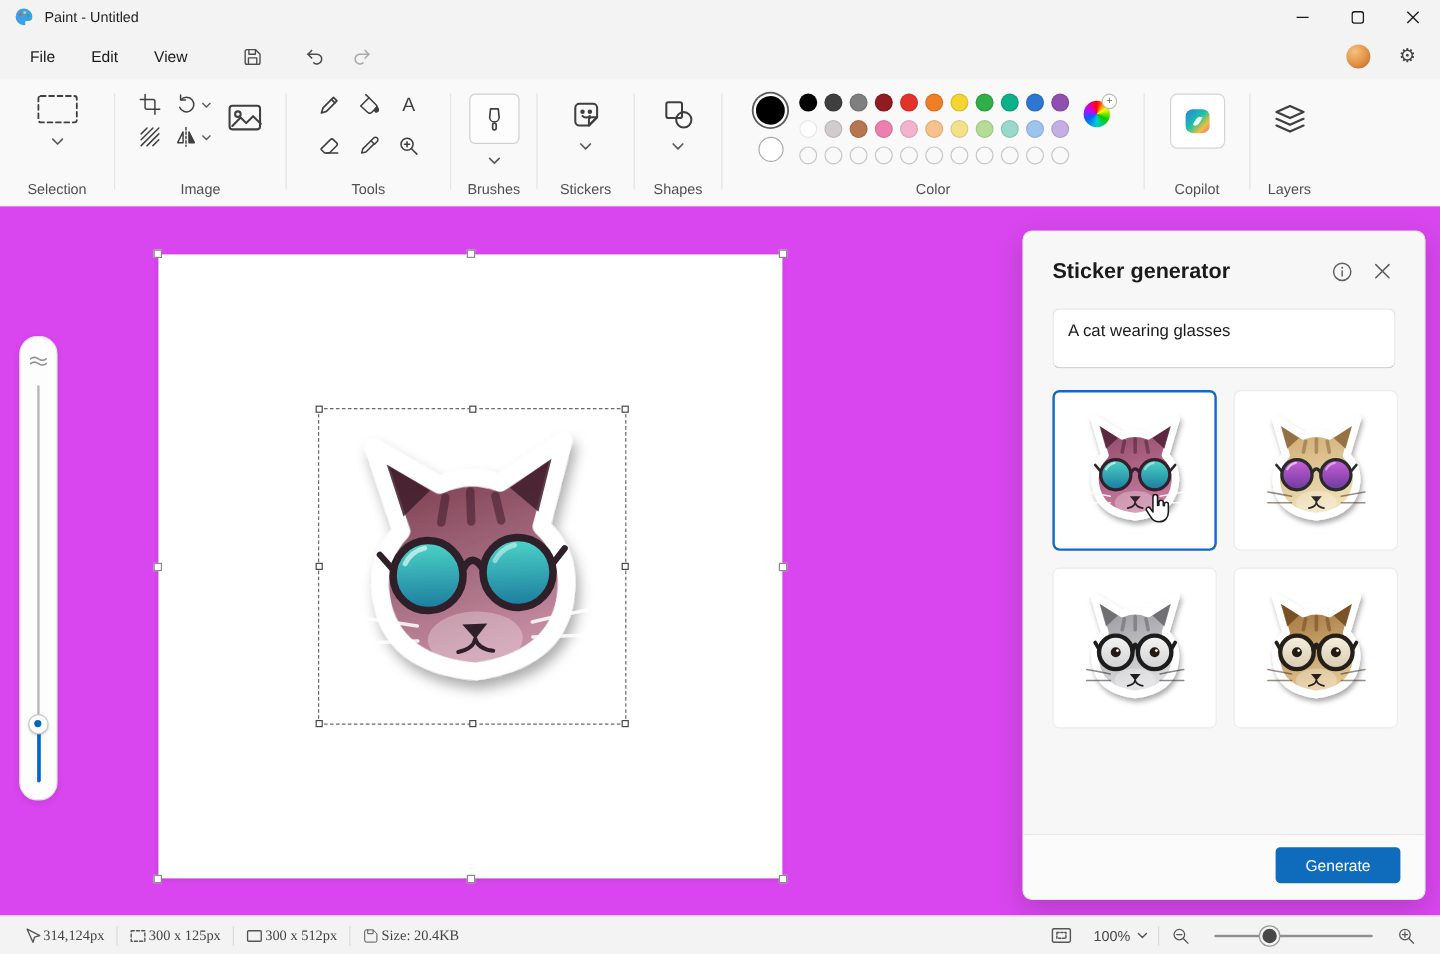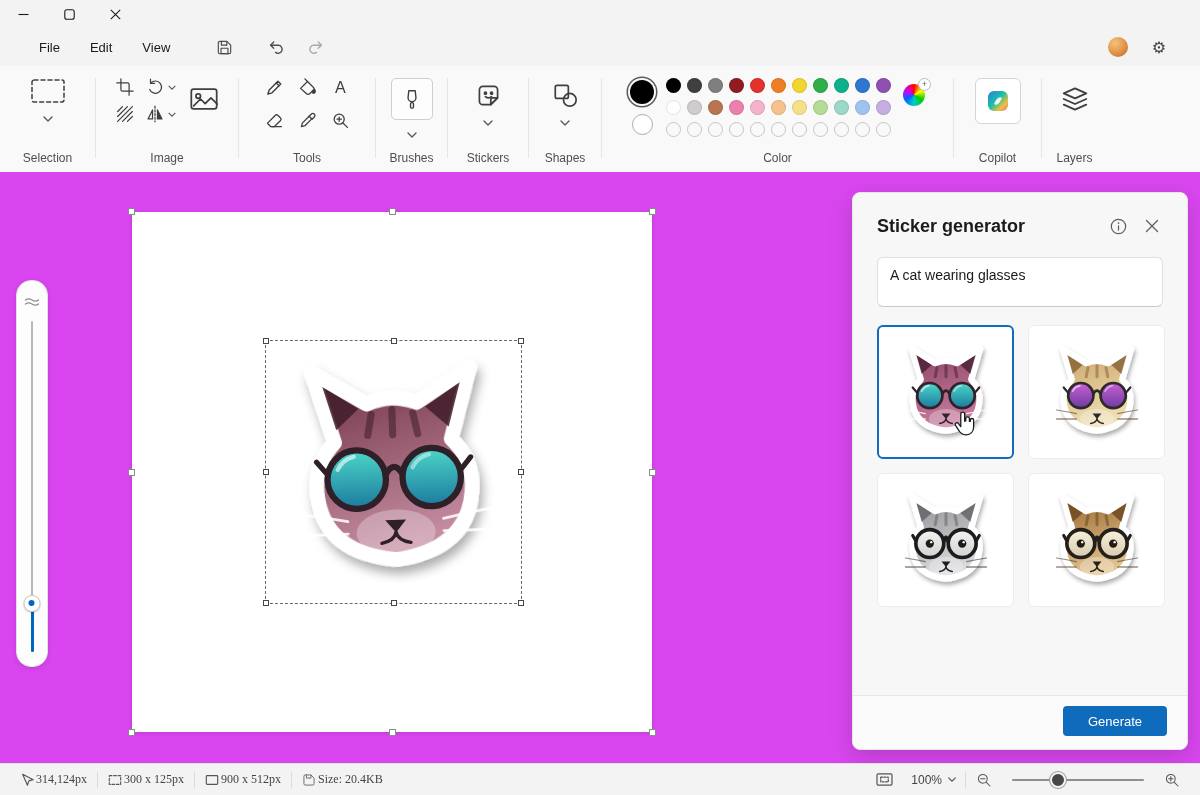--- a/index.html
+++ b/index.html
@@ -8,21 +8,21 @@
 
   
   .titlebar{height:28px;display:flex;align-items:center;background:#f3f3f3;}
   .tb-left{display:flex;align-items:center;gap:9px;padding-left:12px;flex:1;}
   .tb-title{font-size:12px;color:#1f1f1f;}
   .win-controls{display:flex;height:28px;}
   .win-btn{width:46px;height:28px;display:flex;align-items:center;justify-content:center;}
   .win-btn svg{stroke:#1a1a1a;stroke-width:1.1;fill:none;}
 
   
-  .menubar{height:38px;display:flex;align-items:center;background:#f3f3f3;padding:0 24px;}
+  .menubar{height:38px;display:flex;align-items:center;background:#f3f3f3;padding:0 10px;}
   .menu-item{font-size:13px;color:#1a1a1a;padding:7px 15px;border-radius:4px;}
   .mb-iconbtn{width:34px;height:30px;display:flex;align-items:center;justify-content:center;border-radius:4px;}
   .mb-iconbtn svg{fill:none;stroke:#4d4d4d;stroke-width:1.5;stroke-linecap:round;stroke-linejoin:round;}
   .mb-iconbtn.disabled svg{stroke:#a9a9a9;}
   .mb-spacer{flex:1;}
   .avatar{width:20px;height:20px;border-radius:50%;background:radial-gradient(circle at 35% 30%,#f6c27d,#e09246 55%,#b5651d);margin-right:14px;}
   .gear{font-size:16px;color:#444;padding:0 10px;}
 
   
   .ribbon{height:106px;background:#f9f9f9;border-bottom:1px solid #e3e1e2;display:flex;align-items:stretch;}
@@ -102,20 +102,29 @@
   .zoom-dd{display:flex;align-items:center;gap:5px;padding:0 8px;}
   .z-track{position:relative;width:132px;height:2px;background:#8f8f8f;border-radius:1px;margin:0 10px;}
   .z-thumb{position:absolute;top:50%;left:35%;transform:translate(-50%,-50%);width:12px;height:12px;border-radius:50%;background:#474747;border:2px solid #f3f3f3;box-shadow:0 0 0 1px #9a9a9a;}
 </style>
 </head>
 <body>
 
 <div class="app">
 
   <div class="titlebar">
+    <div class="tb-left">
+      <svg width="16" height="16" viewBox="0 0 16 16">
+        <path d="M8 1 a7 7 0 1 0 0 14 c1.1 0 1.5-.9 1-1.7 -.5-.9.1-1.8 1.2-1.8 h1.3 A3.4 3.4 0 0 0 15 8.2 7.3 7.3 0 0 0 8 1 Z" fill="#3aa0e8"></path>
+        <circle cx="5" cy="6" r="1.1" fill="#e74c3c"></circle>
+        <circle cx="8.6" cy="4.4" r="1.1" fill="#f7d842"></circle>
+        <circle cx="11.6" cy="7" r="1.1" fill="#2fae49"></circle>
+      </svg>
+      <span class="tb-title">Paint - Untitled</span>
+    </div>
     <div class="win-controls">
       <div class="win-btn">
         <svg width="11" height="11" viewBox="0 0 11 11">
             <path d="M0.5 5.5 h10"></path>
           </svg>
       </div>
       <div class="win-btn">
         <svg width="11" height="11" viewBox="0 0 11 11">
             <rect x="0.8" y="0.8" width="9.4" height="9.4" rx="2"></rect>
           </svg>
@@ -713,21 +722,21 @@
       <svg width="14" height="14" viewBox="0 0 16 16">
           <rect x="1.5" y="3" width="13" height="10" stroke-dasharray="3 2"></rect>
         </svg>
       <span>300 x 125px</span>
     </span>
     <span class="sb-sep"></span>
     <span class="sb-item">
       <svg width="14" height="14" viewBox="0 0 16 16">
           <rect x="1.5" y="3" width="13" height="10" rx="1"></rect>
         </svg>
-      <span>900 x 512px</span>
+      <span>300 x 512px</span>
     </span>
     <span class="sb-sep"></span>
     <span class="sb-item">
       <svg width="14" height="14" viewBox="0 0 22 22">
         <path d="M3 5 a2 2 0 0 1 2-2 h9 l5 5 v9 a2 2 0 0 1 -2 2 H5 a2 2 0 0 1 -2-2 Z"></path>
           <path d="M7 3 v5 h7 V3.5"></path>
       </svg>
       <span>Size: 20.4KB</span>
     </span>
 

